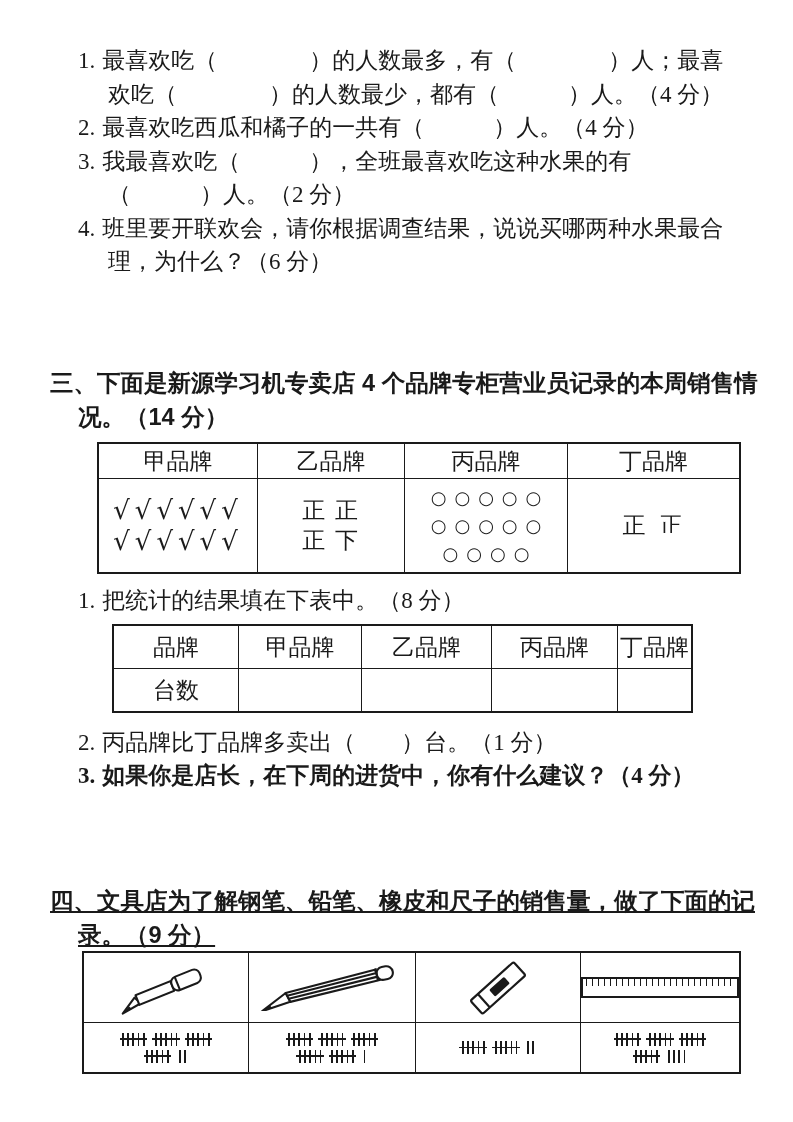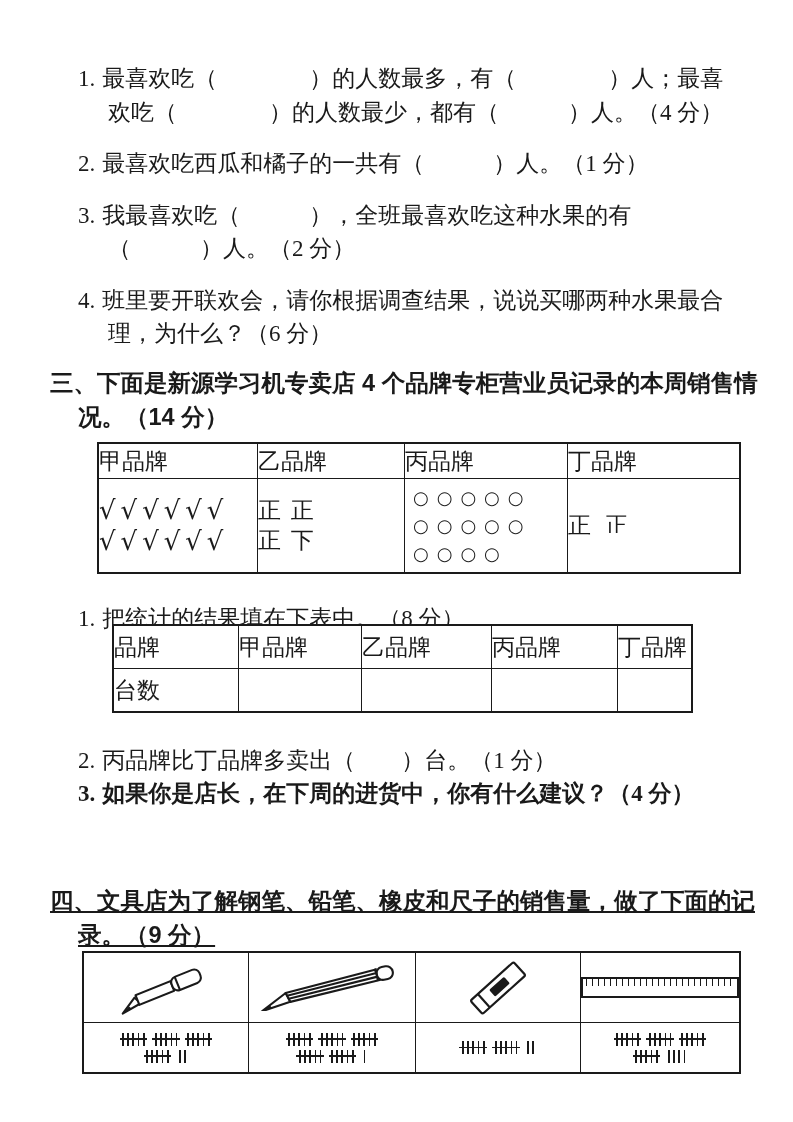--- a/index.html
+++ b/index.html
@@ -3,32 +3,32 @@
 <meta charset="utf-8">
 <style>
   html,body{margin:0;padding:0;background:#ffffff;}
   .sheet{
     position:relative;width:793px;height:1122px;background:#ffffff;
     color:#1a1a1a;font-family:"Liberation Serif","DejaVu Serif",serif;
     overflow:hidden;
   }
   
   .qblock{position:absolute;font-size:23px;line-height:33.5px;}
-  .qitem{padding-left:30px;text-indent:-30px;margin-top:18px;}
+  .qitem{padding-left:30px;text-indent:-30px;}
   .qnum{margin-right:7px;}
   
   .sec-title{
     position:absolute;font-size:23.5px;line-height:34px;font-weight:bold;
     font-family:"Liberation Sans","DejaVu Sans",sans-serif;
     padding-left:28px;text-indent:-28px;
   }
   
   table{border-collapse:collapse;table-layout:fixed;background:#fff;}
   table.wk{border:2.6px solid #1a1a1a;}
-  table.wk td{border:1.5px solid #1a1a1a;text-align:left;vertical-align:middle;padding:0;font-size:23px;}
+  table.wk td{border:1.5px solid #1a1a1a;text-align:center;vertical-align:middle;padding:0;font-size:23px;}
   .t1{position:absolute;left:97px;top:442px;width:644px;}
   .t1 .hdr td{height:34px;}
   .t1 .bod td{height:93px;}
   .t2{position:absolute;left:112px;top:624px;width:581px;}
   .t2 td{height:42px;}
   .t3{position:absolute;left:82px;top:951px;width:659px;}
   .t3 .icon-row td{height:69px;}
   .t3 .tally-row td{height:49px;}
   .icon-cell{display:flex;align-items:center;justify-content:center;height:69px;}
   
@@ -47,21 +47,21 @@
       background:repeating-linear-gradient(90deg,#1a1a1a 0 1.4px,transparent 1.4px 6px);}
   svg .ln{fill:#fff;stroke:#1a1a1a;stroke-width:2.2;stroke-linejoin:round;}
 </style>
 </head>
 <body>
 
 <div class="sheet">
 
   <div class="qblock" style="left:78px;top:44px;width:666px;">
     <div class="qitem"><span class="qnum">1.</span><span>最喜欢吃（　　　　）的人数最多，有（　　　　）人；最喜欢吃（　　　　）的人数最少，都有（　　　）人。（4 分）</span></div>
-    <div class="qitem"><span class="qnum">2.</span><span>最喜欢吃西瓜和橘子的一共有（　　　）人。（1 分）</span></div>
+    <div class="qitem"><span class="qnum">2.</span><span>最喜欢吃西瓜和橘子的一共有（　　　）人。（4 分）</span></div>
     <div class="qitem"><span class="qnum">3.</span><span>我最喜欢吃（　　　），全班最喜欢吃这种水果的有（　　　）人。（2 分）</span></div>
     <div class="qitem"><span class="qnum">4.</span><span>班里要开联欢会，请你根据调查结果，说说买哪两种水果最合理，为什么？（6 分）</span></div>
   </div>
 
   <div class="sec-title" style="left:50px;top:366px;width:694px;">
     <span>三、</span><span>下面是新源学习机专卖店 4 个品牌专柜营业员记录的本周销售情况。（14 分）</span>
   </div>
 
   <table class="wk t1">
     <tbody>

